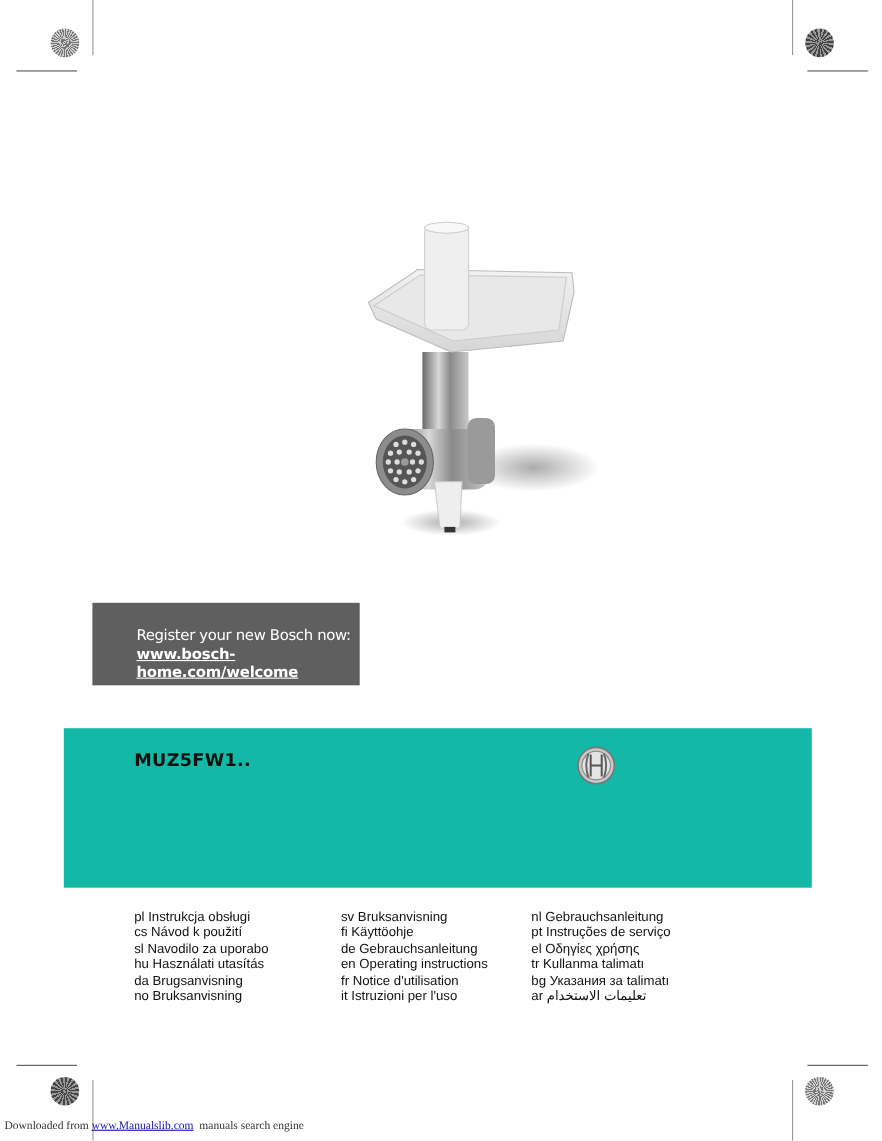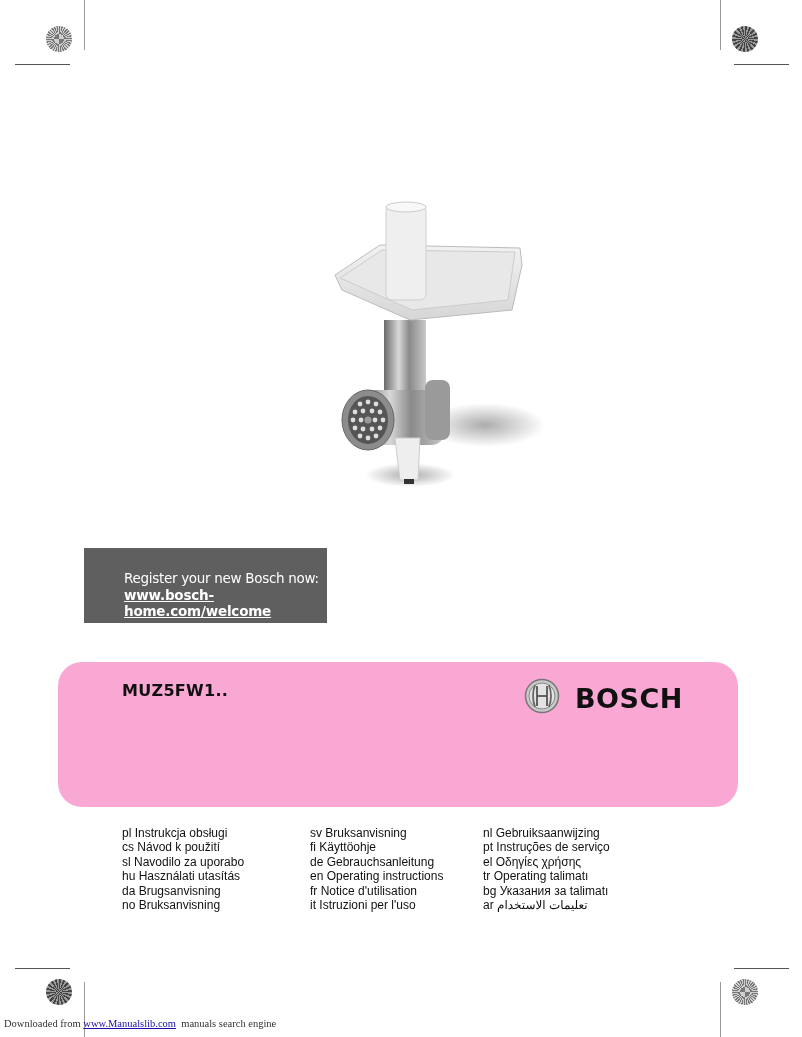--- a/index.html
+++ b/index.html
@@ -11,21 +11,21 @@
   .rosette { position:absolute; width:26px; height:26px; border-radius:50%; }
   .rosette.light { background: repeating-conic-gradient(#777 0deg 6deg, #cfcfcf 6deg 12deg); }
   .rosette.dark { background: repeating-conic-gradient(#444 0deg 10deg, #9a9a9a 10deg 20deg); }
 
   #product { position:absolute; left:300px; top:190px; width:260px; height:310px; }
 
   #register-box { position:absolute; left:84px; top:548px; width:243px; height:75px; background:#5f5f5f; color:#fff; }
   #register-box .l1 { position:absolute; left:40px; top:22px; font-size:13.5px; font-family:"DejaVu Sans", sans-serif; letter-spacing:-0.3px; }
   #register-box .l2 { position:absolute; left:40px; top:39px; font-size:13.5px; font-weight:bold; font-family:"DejaVu Sans", sans-serif; letter-spacing:-0.2px;text-decoration:underline; }
 
-  #model-band { position:absolute; left:58px; top:662px; width:680px; height:145px; background:#f9a8d4;border-radius:24px; }
+  #model-band { position:absolute; left:58px; top:662px; width:680px; height:145px; background:#14b8a6; }
   #model-number { position:absolute; left:64px; top:19px; font-size:16px; font-weight:bold; font-family:"DejaVu Sans", sans-serif; color:#111; letter-spacing:0.3px; }
   #bosch-logo { position:absolute; left:466px; top:18px; height:36px; display:flex; align-items:center; }
   #bosch-word { font-family:"DejaVu Sans", sans-serif; font-weight:bold; font-size:27px; color:#111; margin-left:15px; letter-spacing:0.5px; }
 
   .langcol { position:absolute; top:826px; font-size:12px; line-height:14.4px; color:#111; }
   .langcol div { white-space:nowrap; }
 
   #footer { position:absolute; left:4px; top:1018px; font-family:"Liberation Serif", serif; font-size:10.5px; color:#333; white-space:nowrap; }
   #footer a { color:#1a0dab; text-decoration:underline; }
 </style>
@@ -212,44 +212,43 @@
       <svg width="36" height="36" viewBox="0 0 36 36">
         <circle cx="18" cy="18" r="16.5" fill="#c9c9c9" stroke="#777" stroke-width="1.5"></circle>
         <circle cx="18" cy="18" r="13" fill="#e4e4e4" stroke="#888" stroke-width="1"></circle>
         <path d="M11 7 Q7 18 11 29" fill="none" stroke="#666" stroke-width="1.8"></path>
         <path d="M25 7 Q29 18 25 29" fill="none" stroke="#666" stroke-width="1.8"></path>
         <line x1="13" y1="8" x2="13" y2="28" stroke="#555" stroke-width="1.8"></line>
         <line x1="23" y1="8" x2="23" y2="28" stroke="#555" stroke-width="1.8"></line>
         <line x1="13" y1="18" x2="23" y2="18" stroke="#555" stroke-width="1.8"></line>
       </svg>
     </span>
-    <span id="bosch-word">BOSCH</span>
   </div>
 </div>
 
 <div class="langcol" style="left:122px;">
   <div>pl Instrukcja obsługi</div>
   <div>cs Návod k použití</div>
   <div>sl Navodilo za uporabo</div>
   <div>hu Használati utasítás</div>
   <div>da Brugsanvisning</div>
   <div>no Bruksanvisning</div>
 </div>
 <div class="langcol" style="left:310px;">
   <div>sv Bruksanvisning</div>
   <div>fi Käyttöohje</div>
   <div>de Gebrauchsanleitung</div>
   <div>en Operating instructions</div>
   <div>fr Notice d'utilisation</div>
   <div>it Istruzioni per l'uso</div>
 </div>
 <div class="langcol" style="left:483px;">
-  <div>nl Gebruiksaanwijzing</div>
+  <div>nl Gebrauchsanleitung</div>
   <div>pt Instruções de serviço</div>
   <div>el Οδηγίες χρήσης</div>
-  <div>tr Operating talimatı</div>
+  <div>tr Kullanma talimatı</div>
   <div>bg Указания за talimatı</div>
   <div>ar  تعليمات الاستخدام</div>
 </div>
 
 <div id="footer">
   <span>Downloaded from </span><a>www.Manualslib.com</a><span style="white-space:pre;">  manuals search engine</span>
 </div>
 
 </body></html>

